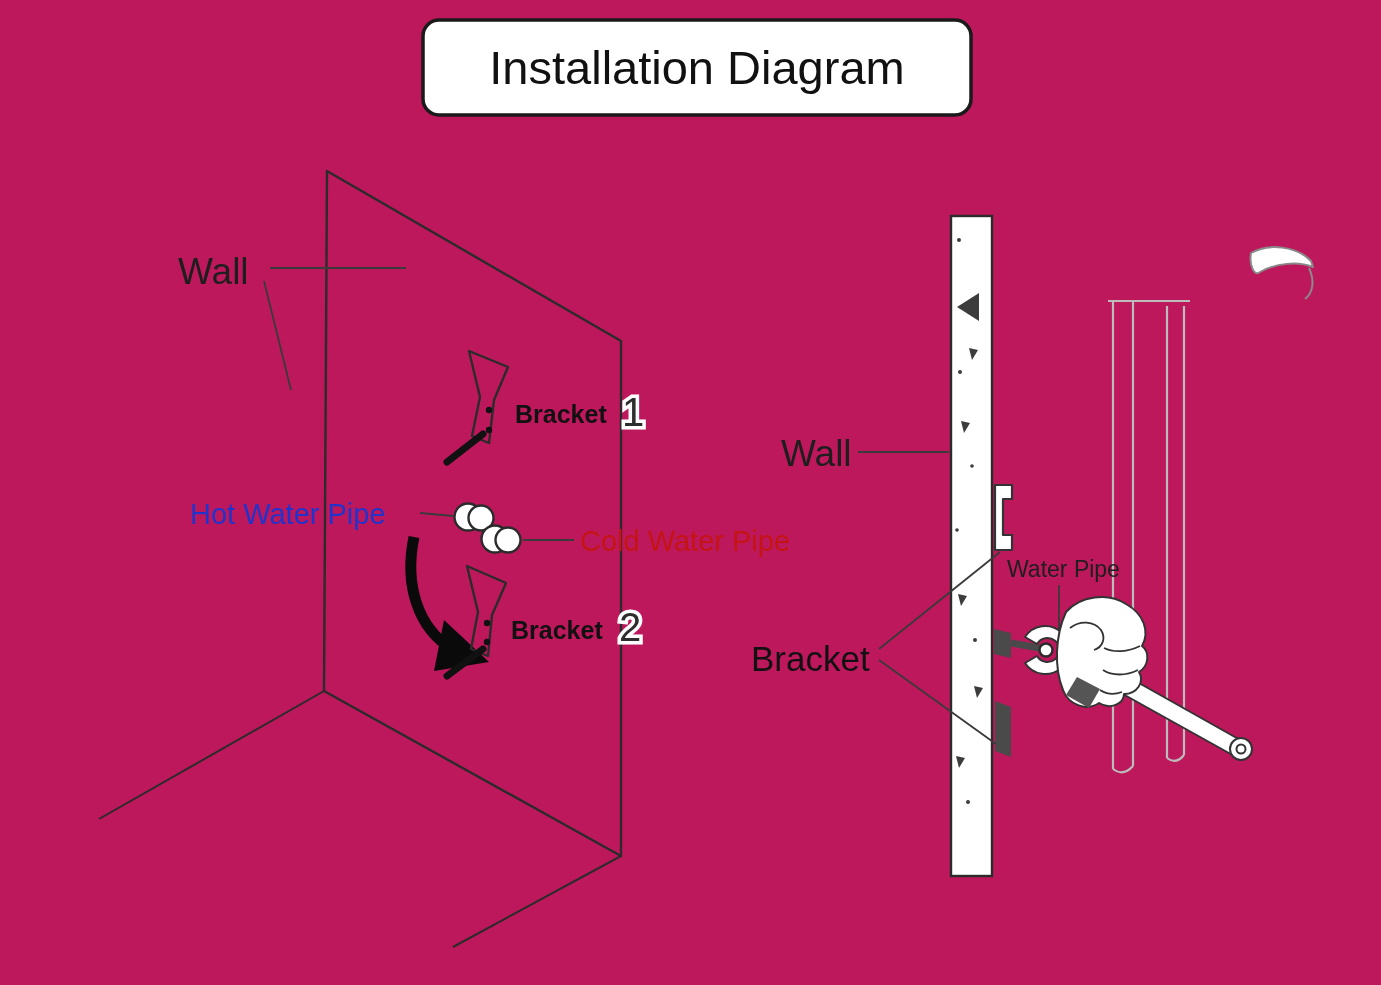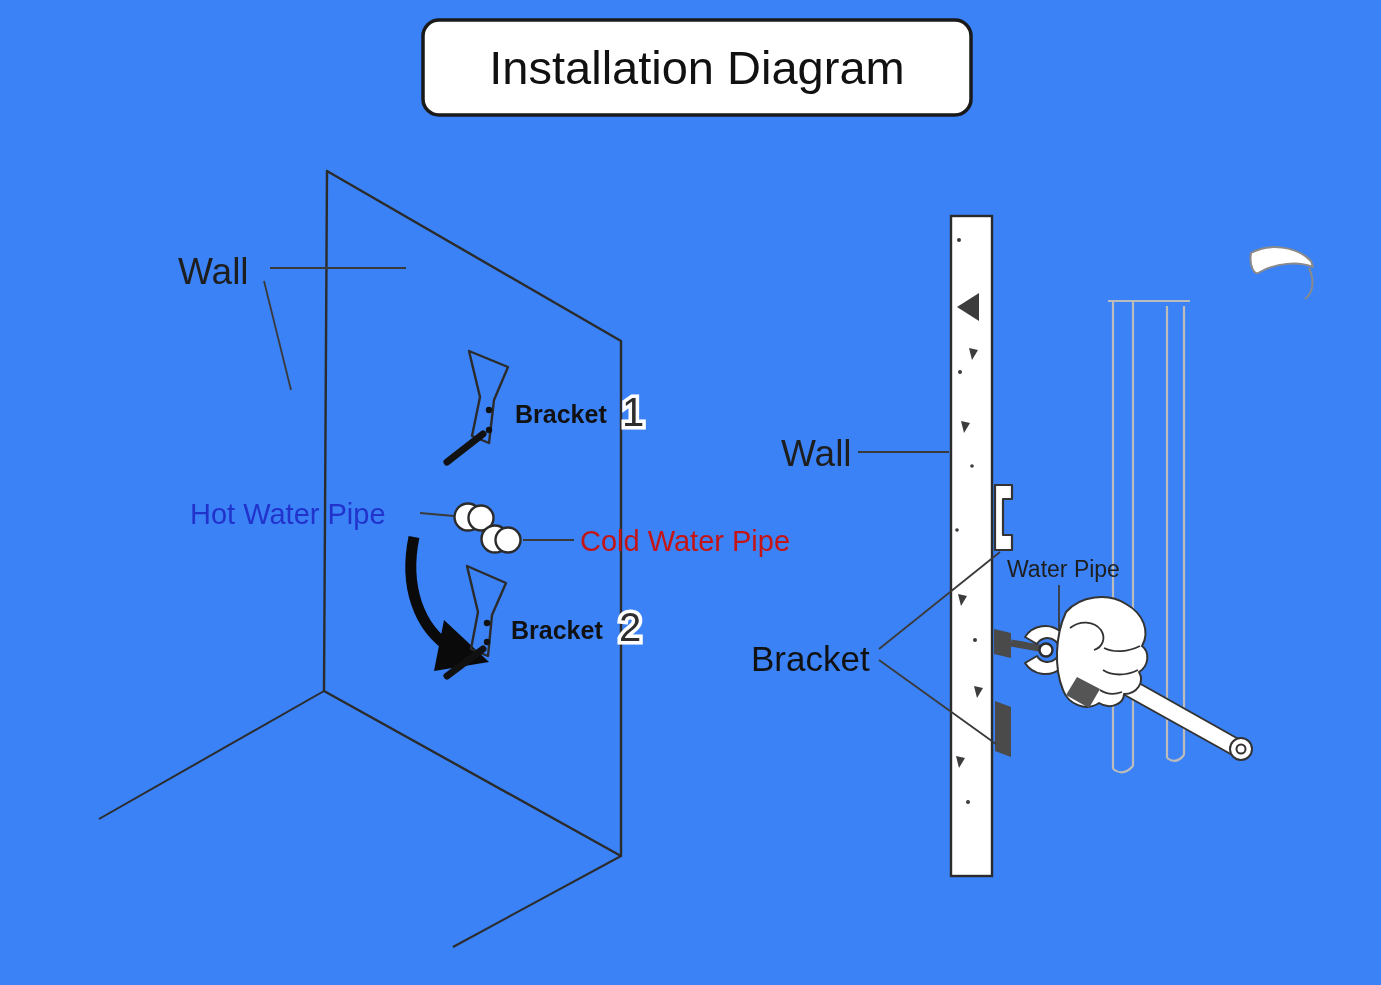--- a/index.html
+++ b/index.html
@@ -1,16 +1,16 @@
 <!DOCTYPE html>
 <html><head>
 <meta charset="utf-8">
 <style>
   html,body{margin:0;padding:0;background:#ffffff;}
-  .stage{position:relative;width:1381px;height:985px;background:#3b82f6;overflow:hidden;}
+  .stage{position:relative;width:1381px;height:985px;background:#be185d;overflow:hidden;}
   svg{display:block;}
   svg text{font-family:"Liberation Sans", sans-serif;}
   .title-rect{fill:#ffffff;stroke:#1a1a1a;stroke-width:3.5;}
   .t-title{font-size:47px;fill:#111;}
   .t-wall{font-size:37px;fill:#1e1e1e;}
   .t-bracket{font-size:25px;font-weight:700;fill:#111;}
   .t-num{font-size:40px;fill:#2e2e2e;paint-order:stroke;stroke:#ffffff;stroke-width:7px;}
   .t-hot{font-size:29px;font-weight:400;}
   .t-cold{font-size:29px;font-weight:400;}
   .t-bracket-side{font-size:35px;fill:#111;}

